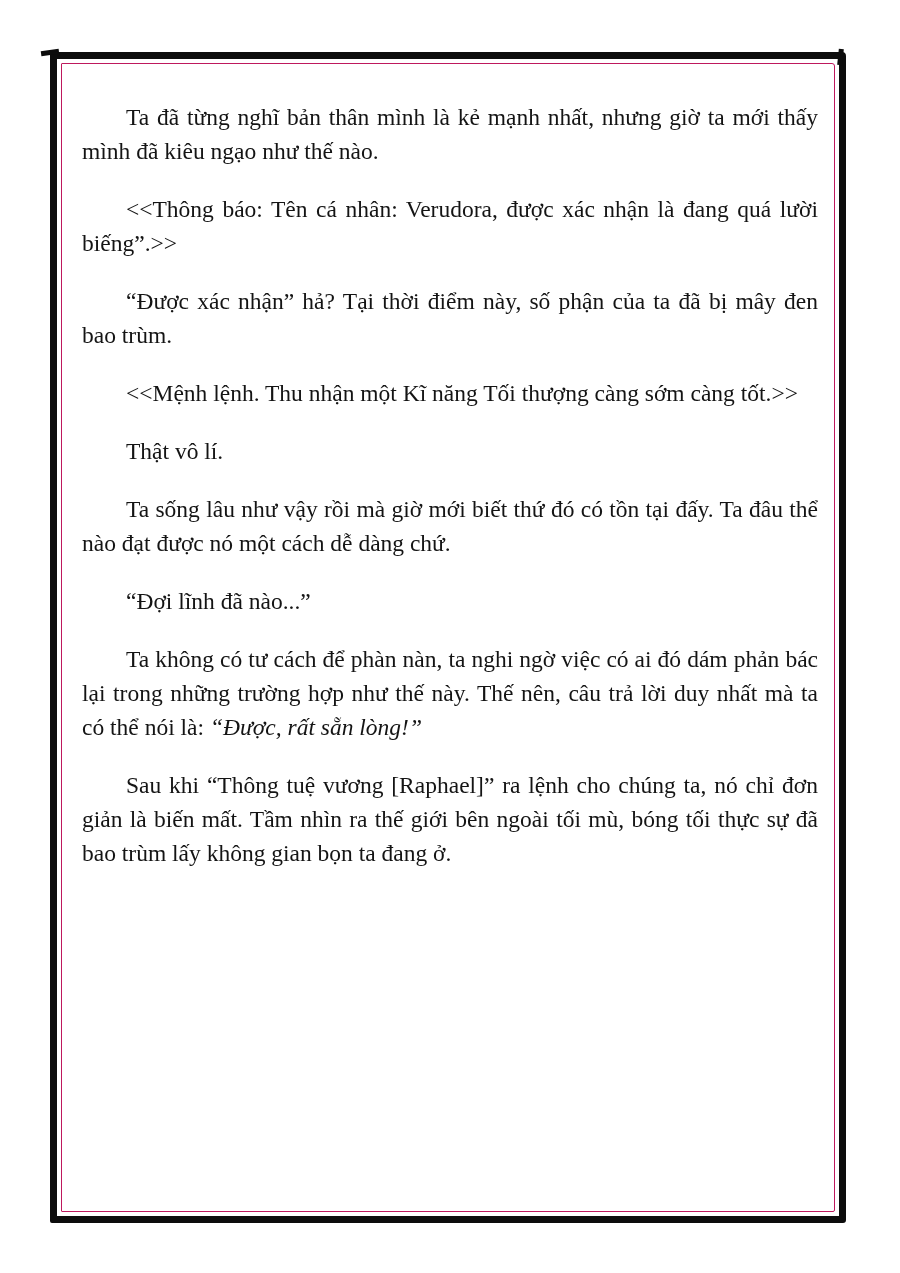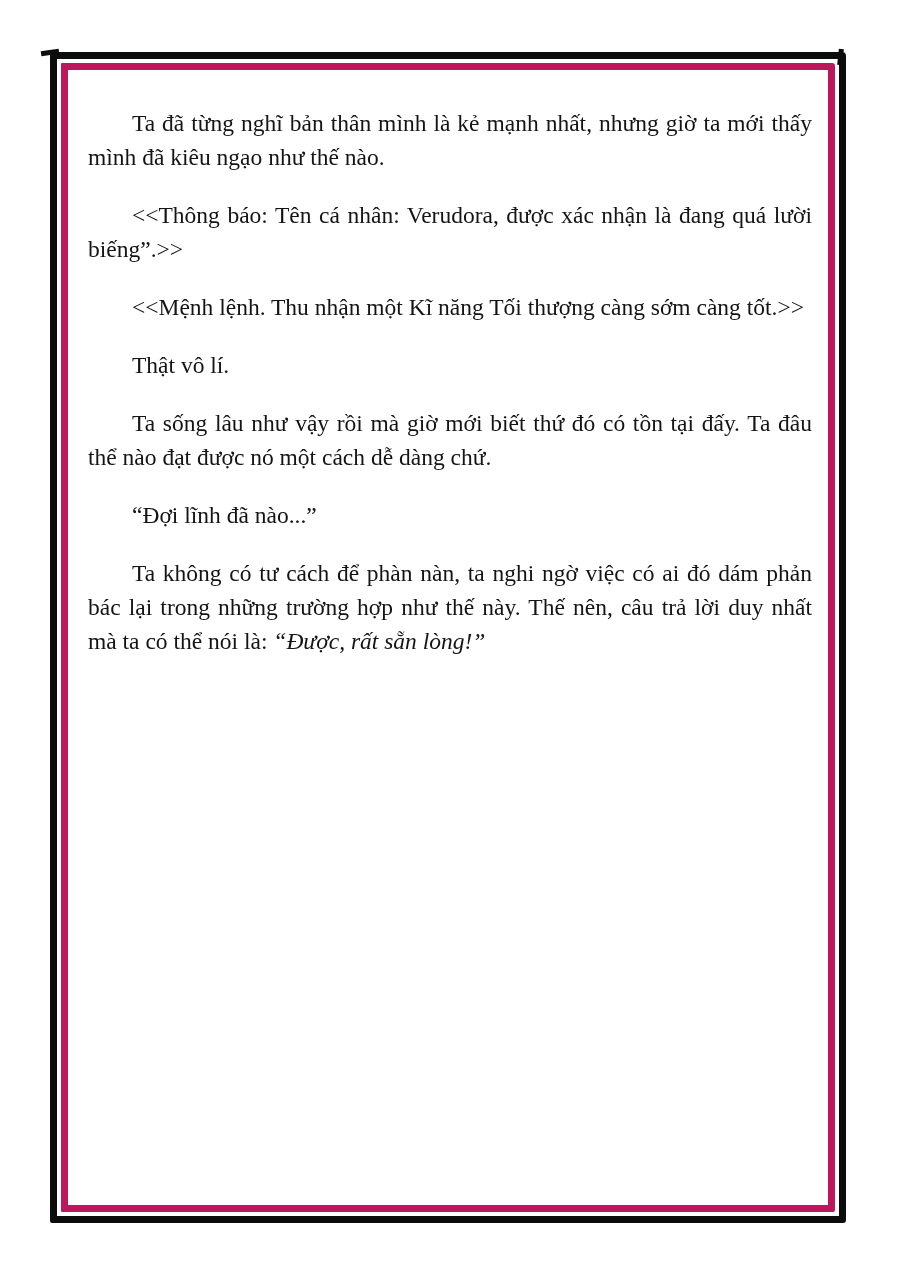--- a/index.html
+++ b/index.html
@@ -43,21 +43,21 @@
     top: -10px;
     width: 5px;
     height: 16px;
     background: #0c0c0c;
     transform: rotate(6deg);
   }
   
   .frame-inner {
     position: absolute;
     inset: 4px;
-    border: 7px solid #be185d;
+    border: 1px solid #be185d;
     border-radius: 1px 3px 2px 1px;
   }
   .content {
     position: absolute;
     inset: 0;
     padding: 36px 16px 0 20px;
     font-family: "Liberation Serif", "DejaVu Serif", serif;
     font-size: 23.5px;
     line-height: 34px;
     color: #141414;
@@ -73,21 +73,23 @@
 </style>
 </head>
 <body>
 
 <div class="sheet">
   <div class="frame-outer">
     <div class="frame-inner">
       <div class="content" id="content">
           <p><span>Ta đã từng nghĩ bản thân mình là kẻ mạnh nhất, nhưng giờ ta mới thấy mình đã kiêu ngạo như thế nào.</span></p>
           <p><span>&lt;&lt;Thông báo: Tên cá nhân: Verudora, được xác nhận là đang quá lười biếng”.&gt;&gt;</span></p>
+          <p><span>“Được xác nhận” hả? Tại thời điểm này, số phận của ta đã bị mây đen bao trùm.</span></p>
           <p><span>&lt;&lt;Mệnh lệnh. Thu nhận một Kĩ năng Tối thượng càng sớm càng tốt.&gt;&gt;</span></p>
           <p><span>Thật vô lí.</span></p>
           <p><span>Ta sống lâu như vậy rồi mà giờ mới biết thứ đó có tồn tại đấy. Ta đâu thể nào đạt được nó một cách dễ dàng chứ.</span></p>
           <p><span>“Đợi lĩnh đã nào...”</span></p>
           <p><span>Ta không có tư cách để phàn nàn, ta nghi ngờ việc có ai đó dám phản bác lại trong những trường hợp như thế này. Thế nên, câu trả lời duy nhất mà ta có thể nói là: </span><span class="italic">“Được, rất sẵn lòng!”</span></p>
+          <p><span>Sau khi “Thông tuệ vương [Raphael]” ra lệnh cho chúng ta, nó chỉ đơn giản là biến mất. Tầm nhìn ra thế giới bên ngoài tối mù, bóng tối thực sự đã bao trùm lấy không gian bọn ta đang ở.</span></p>
         </div>
     </div>
   </div>
 </div>
 
 </body></html>

